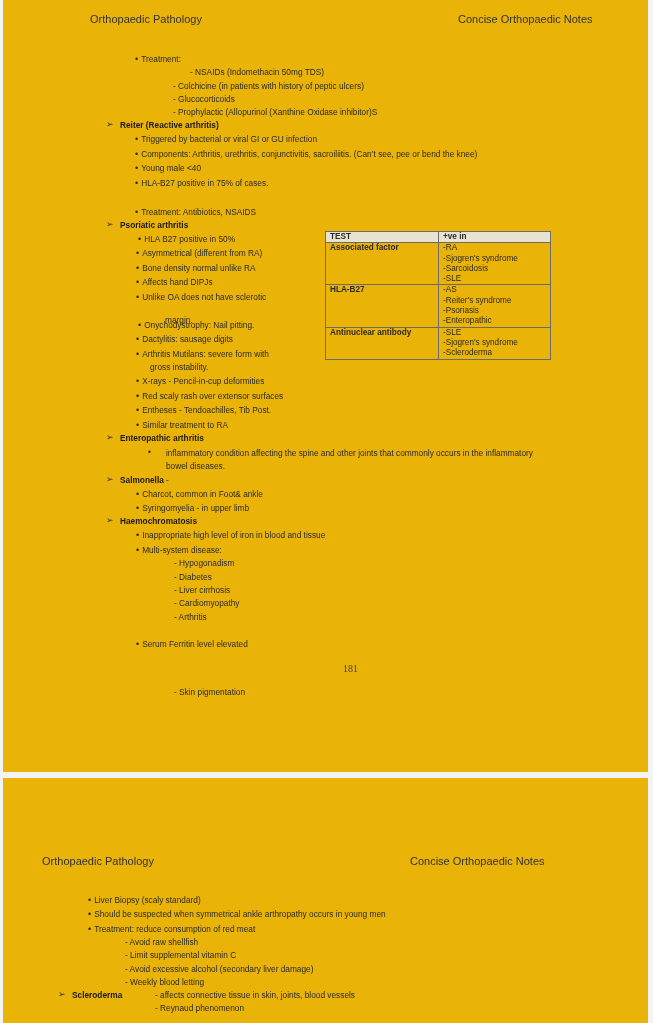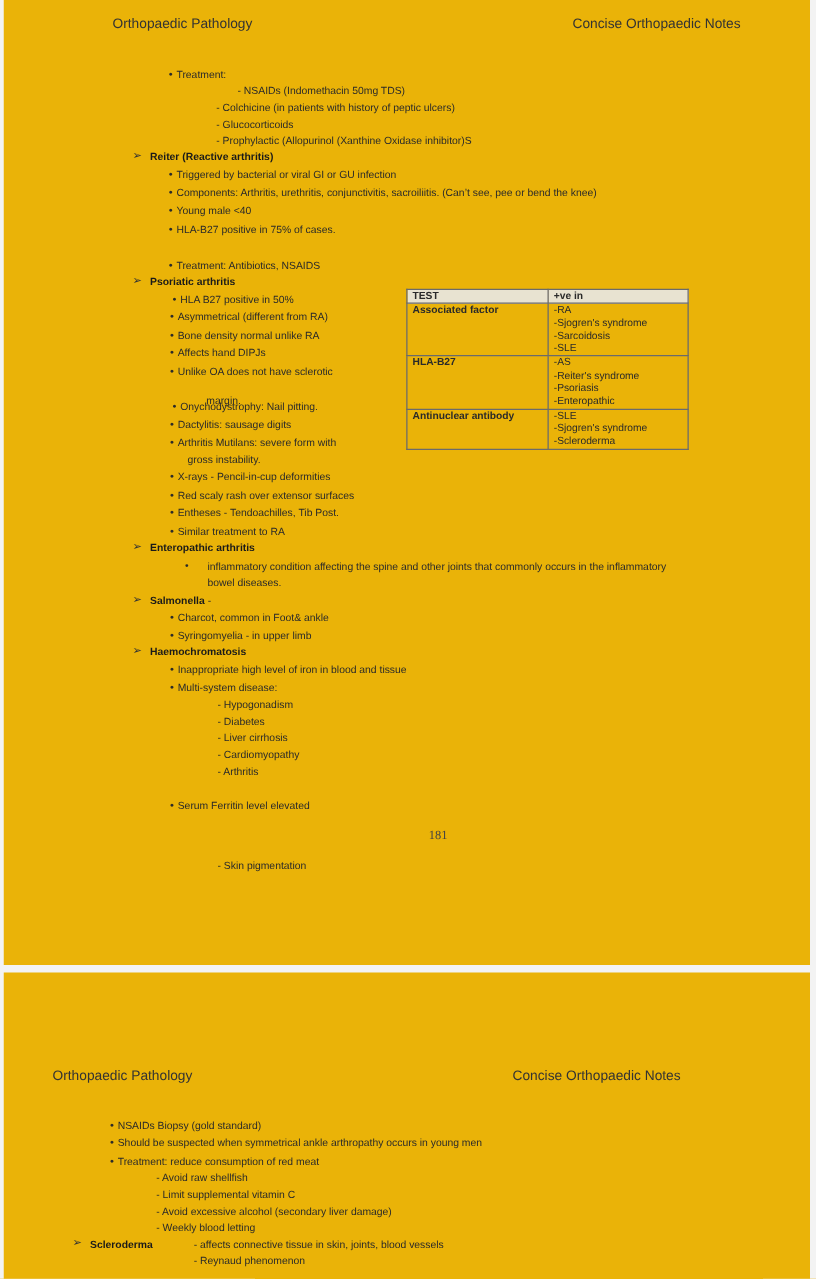--- a/index.html
+++ b/index.html
@@ -131,21 +131,21 @@
   <div class="abs" style="left:171px;top:643px;margin-top:44px;">-  Skin pigmentation</div>
   <div class="abs bullet" style="left:133px;top:639px;">Serum Ferritin level elevated</div>
 
   <div class="pagenum" style="left:340px;top:663px;">181</div>
 </div>
 
 <div class="page" id="page2">
   <div class="hdr" style="left:39px;top:77px;">Orthopaedic Pathology</div>
   <div class="hdr" style="left:407px;top:77px;">Concise Orthopaedic Notes</div>
 
-  <div class="abs bullet" style="left:85px;top:117px;">NSAIDs Biopsy (gold standard)</div>
+  <div class="abs bullet" style="left:85px;top:117px;">Liver Biopsy (scaly standard)</div>
   <div class="abs bullet" style="left:85px;top:131px;">Should be suspected when symmetrical ankle arthropathy occurs in young men</div>
   <div class="abs bullet" style="left:85px;top:146px;">Treatment: reduce consumption of red meat</div>
   <div class="abs" style="left:122px;top:159px;">- Avoid raw shellfish</div>
   <div class="abs" style="left:122px;top:172px;">-  Limit supplemental vitamin C</div>
   <div class="abs" style="left:122px;top:186px;">- Avoid excessive alcohol (secondary liver damage)</div>
   <div class="abs" style="left:122px;top:199px;">- Weekly blood letting</div>
 
   <span class="arrow" style="left:55px;top:211px;">➢</span>
   <div class="abs bold" style="left:69px;top:212px;">Scleroderma</div>
   <div class="abs" style="left:152px;top:212px;">- affects connective tissue in skin, joints, blood vessels</div>

